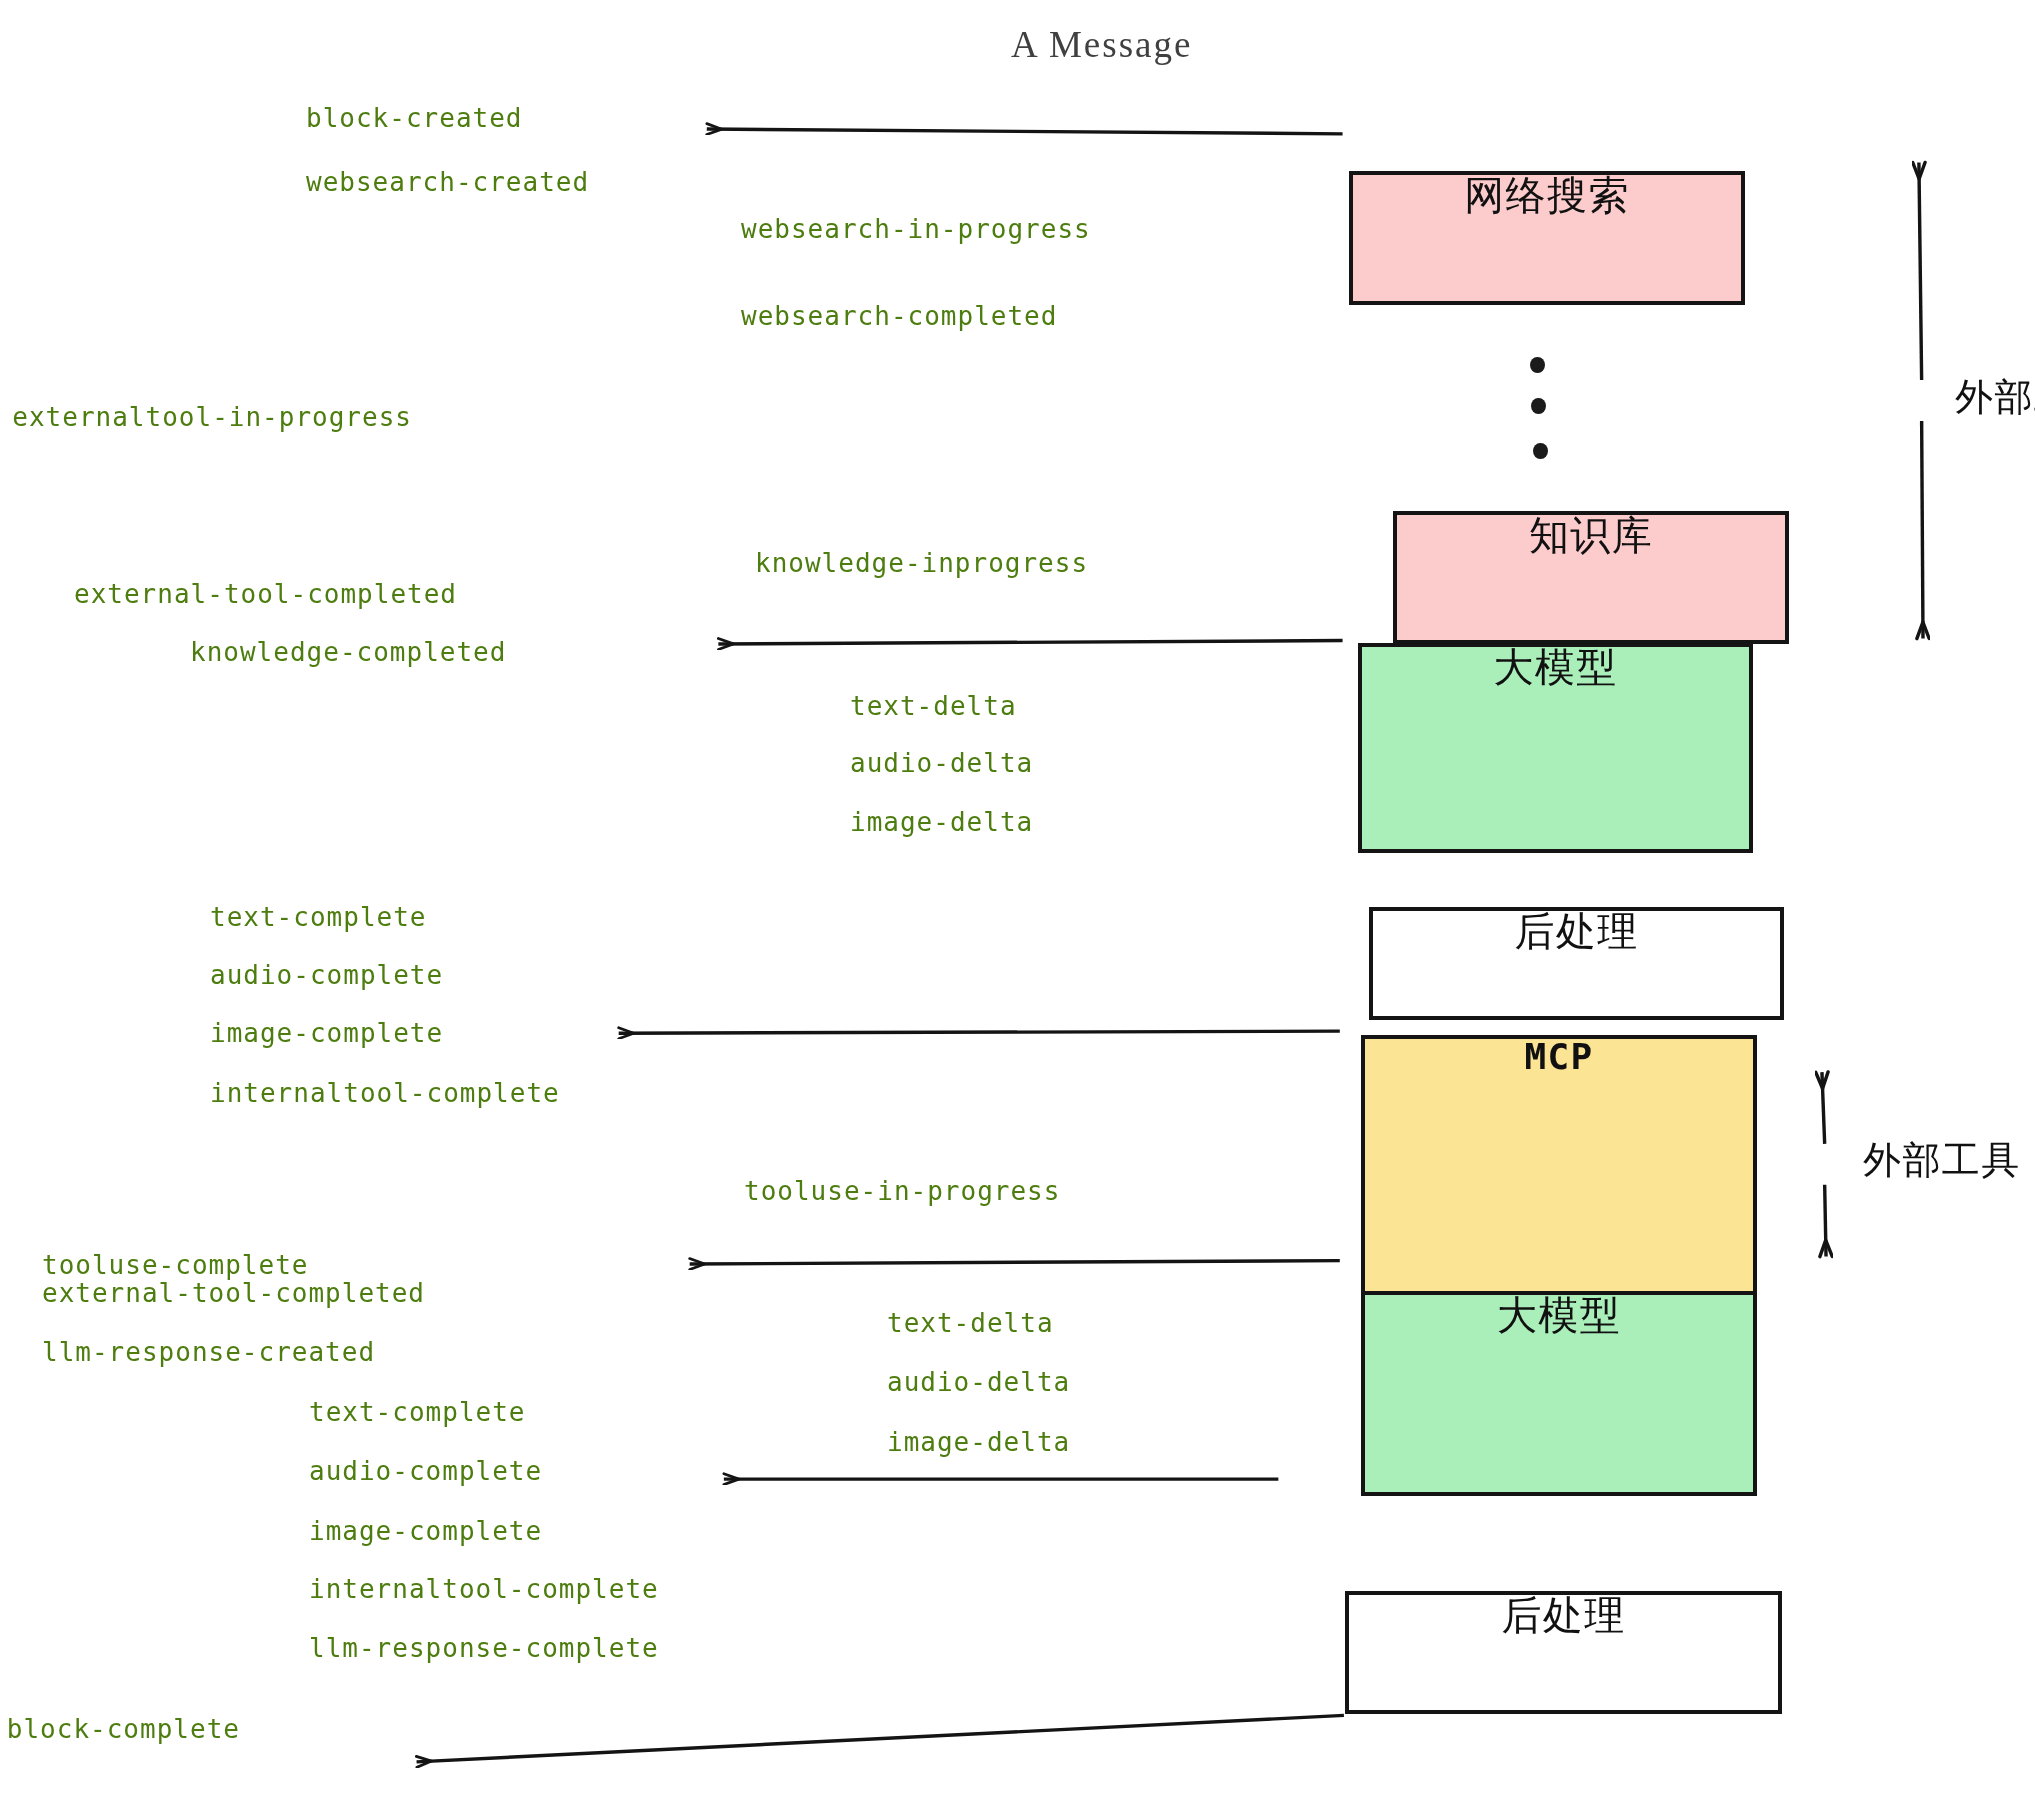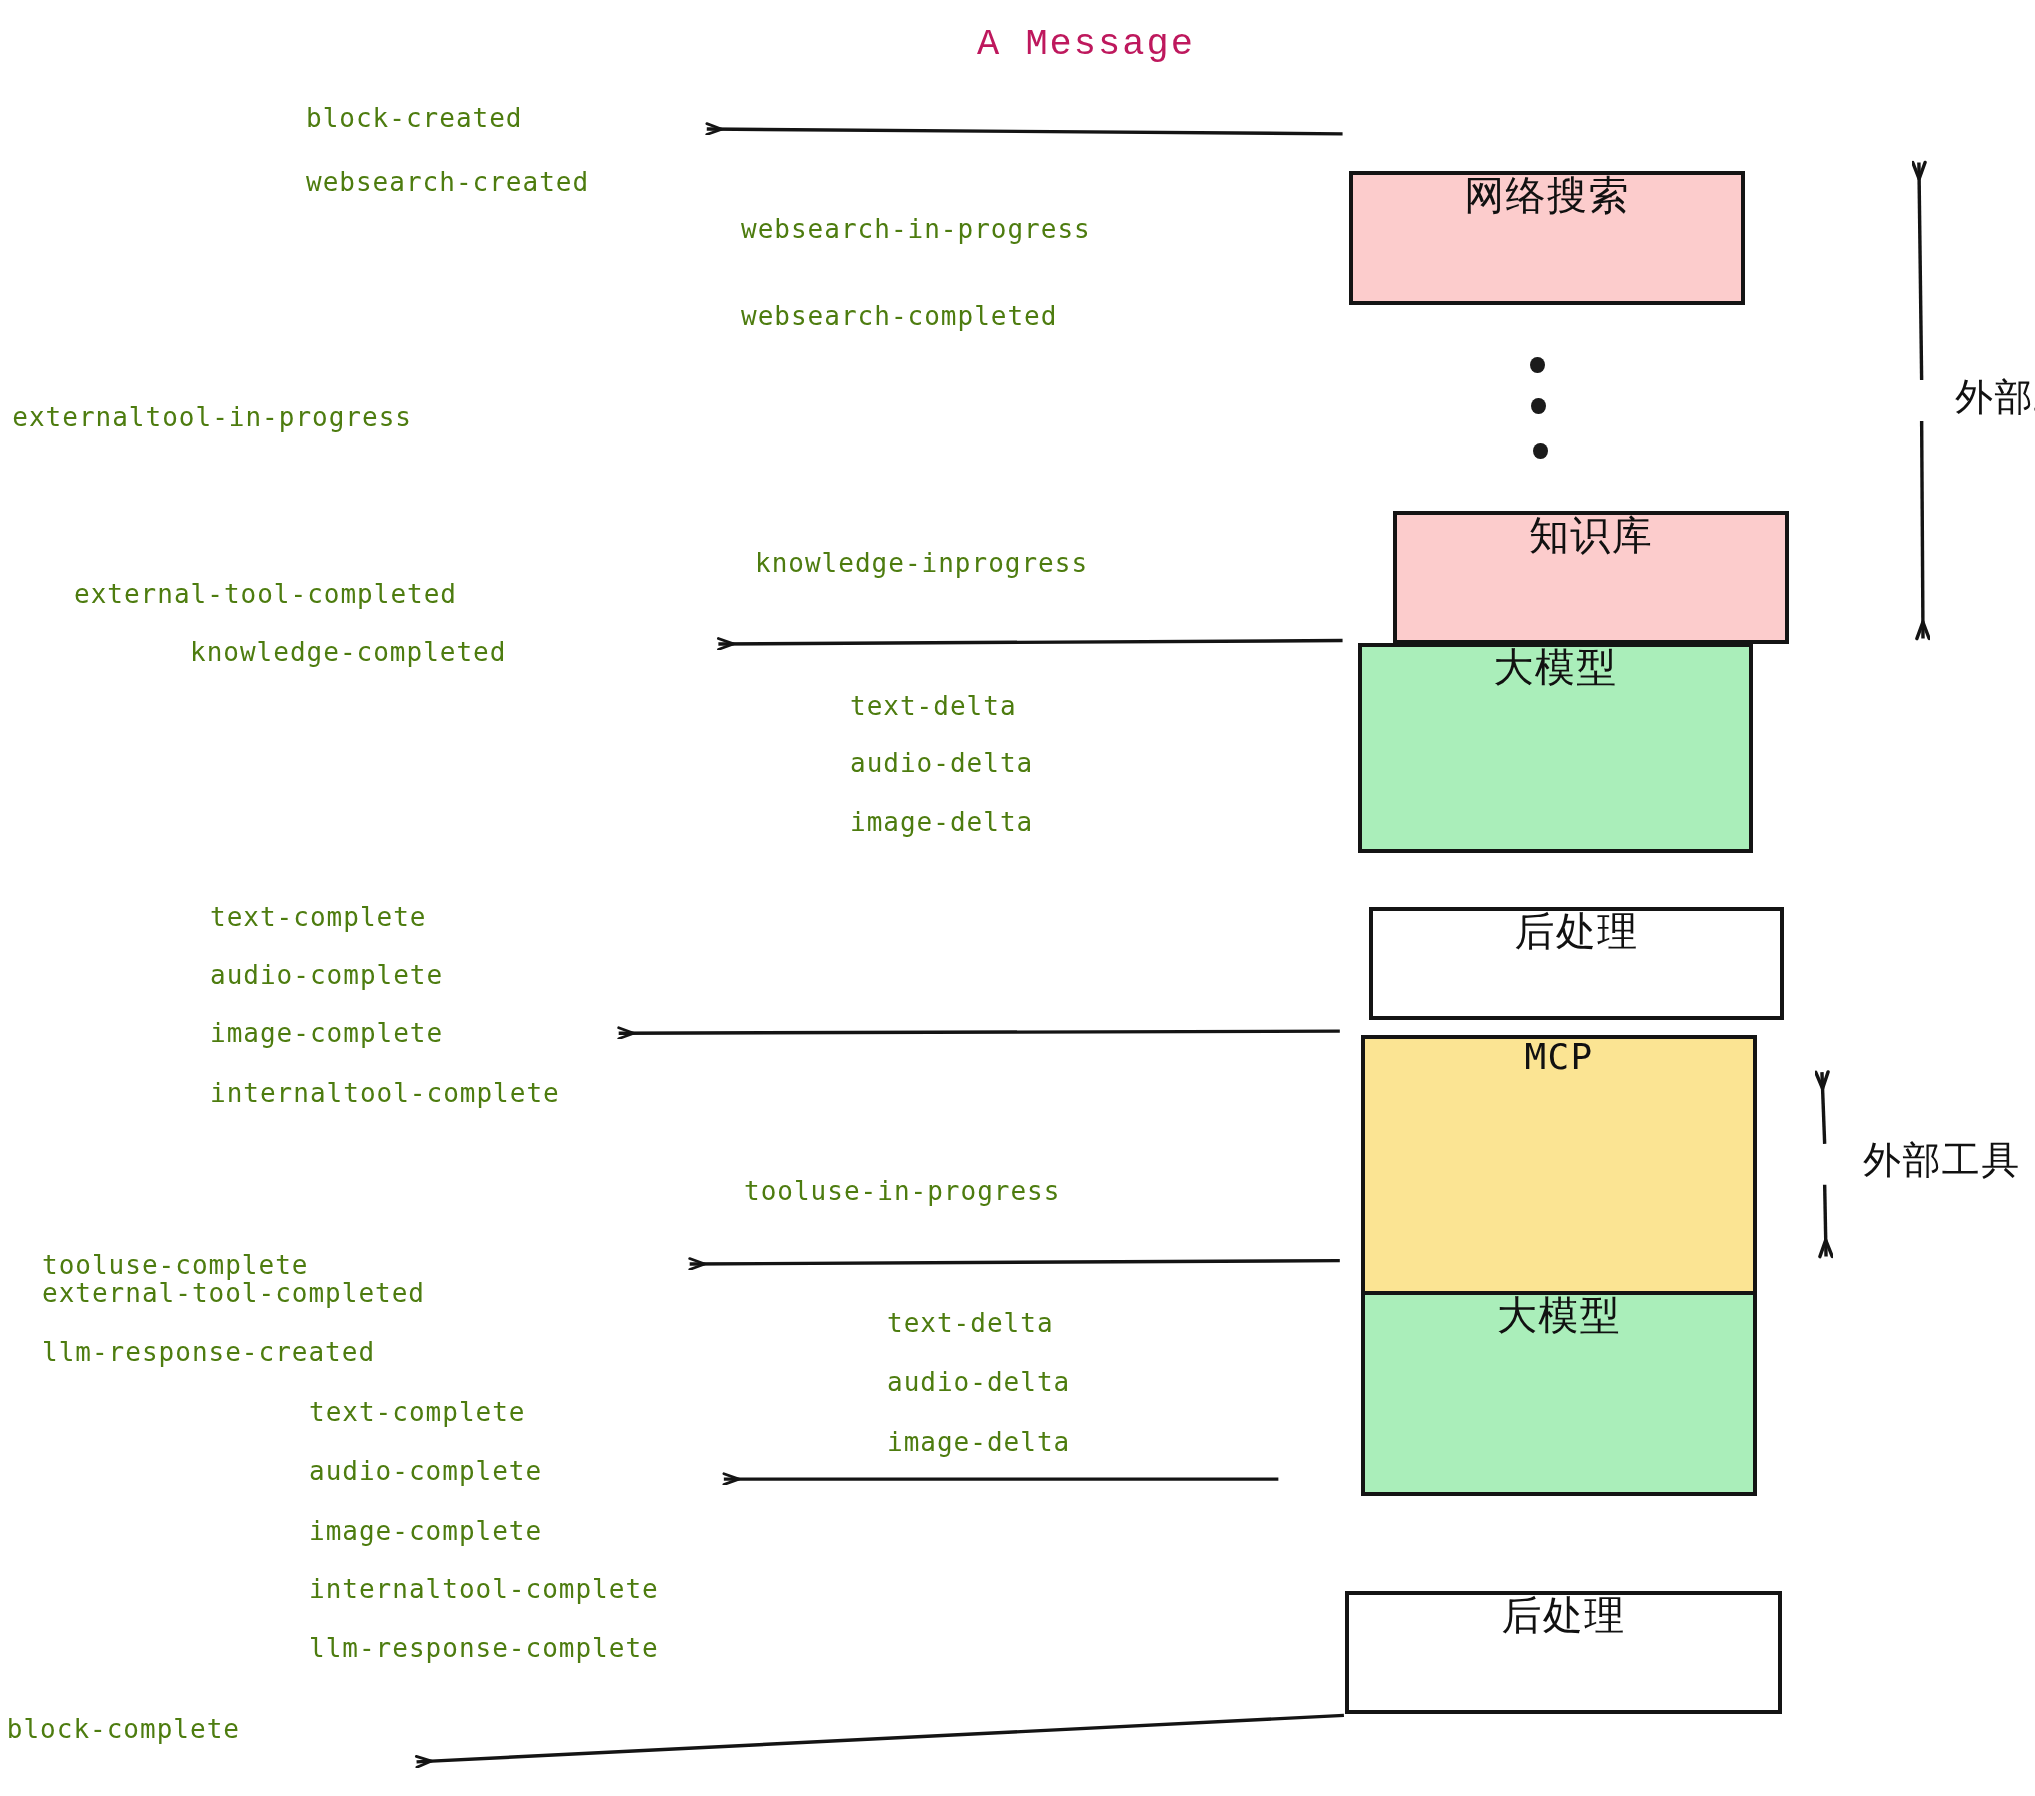--- a/index.html
+++ b/index.html
@@ -34,26 +34,27 @@
     font-family: "DejaVu Sans Mono", "Liberation Mono", monospace;
     font-size: 26px;
     letter-spacing: 1px;
     color: #4d7c0f;
     white-space: nowrap;
     line-height: 1;
   }
 
   .title {
     position: absolute;
-    font-family: Liberation Mono, monospace;
+    font-family: Liberation Serif, serif;
     font-size: 37px;
     letter-spacing: 2px;
-    color: #be185d;
+    color: #404040;
     white-space: nowrap;
     line-height: 1;
+    margin-left: 34px;
   }
 
   
   .box {
     position: absolute;
     box-sizing: border-box;
     border: 4.1px solid #141414;
     display: flex;
     align-items: flex-start;
     justify-content: center;
@@ -128,21 +129,21 @@
       </div>
       <div class="box" style="left: 1349px; top: 511px; width: 396px; height: 133px; background: rgb(252, 204, 204); border-color: rgb(20, 20, 20); margin-left: 44px;">
         <span>知识库</span>
       </div>
       <div class="box" style="left: 1358px; top: 643px; width: 395px; height: 210px; background: rgb(170, 238, 186); border-color: rgb(20, 20, 20);">
         <span>大模型</span>
       </div>
       <div class="box" style="left: 1369px; top: 907px; width: 415px; height: 113px; background: rgb(255, 255, 255); border-color: rgb(20, 20, 20);">
         <span>后处理</span>
       </div>
-      <div class="box mono" style="left: 1361px; top: 1035px; width: 396px; height: 282px; background: rgb(251, 228, 147); border-color: rgb(20, 20, 20);">
+      <div class="box mono" style="left: 1361px; top: 1035px; width: 396px; height: 282px; background: rgb(251, 228, 147); border-color: rgb(20, 20, 20); font-weight: bold;">
         <span>MCP</span>
       </div>
       <div class="box" style="left: 1361px; top: 1291px; width: 396px; height: 205px; background: rgb(170, 238, 186); border-color: rgb(20, 20, 20);">
         <span>大模型</span>
       </div>
       <div class="box" style="left: 1345px; top: 1591px; width: 437px; height: 123px; background: rgb(255, 255, 255); border-color: rgb(20, 20, 20);">
         <span>后处理</span>
       </div>
     </div>
 

